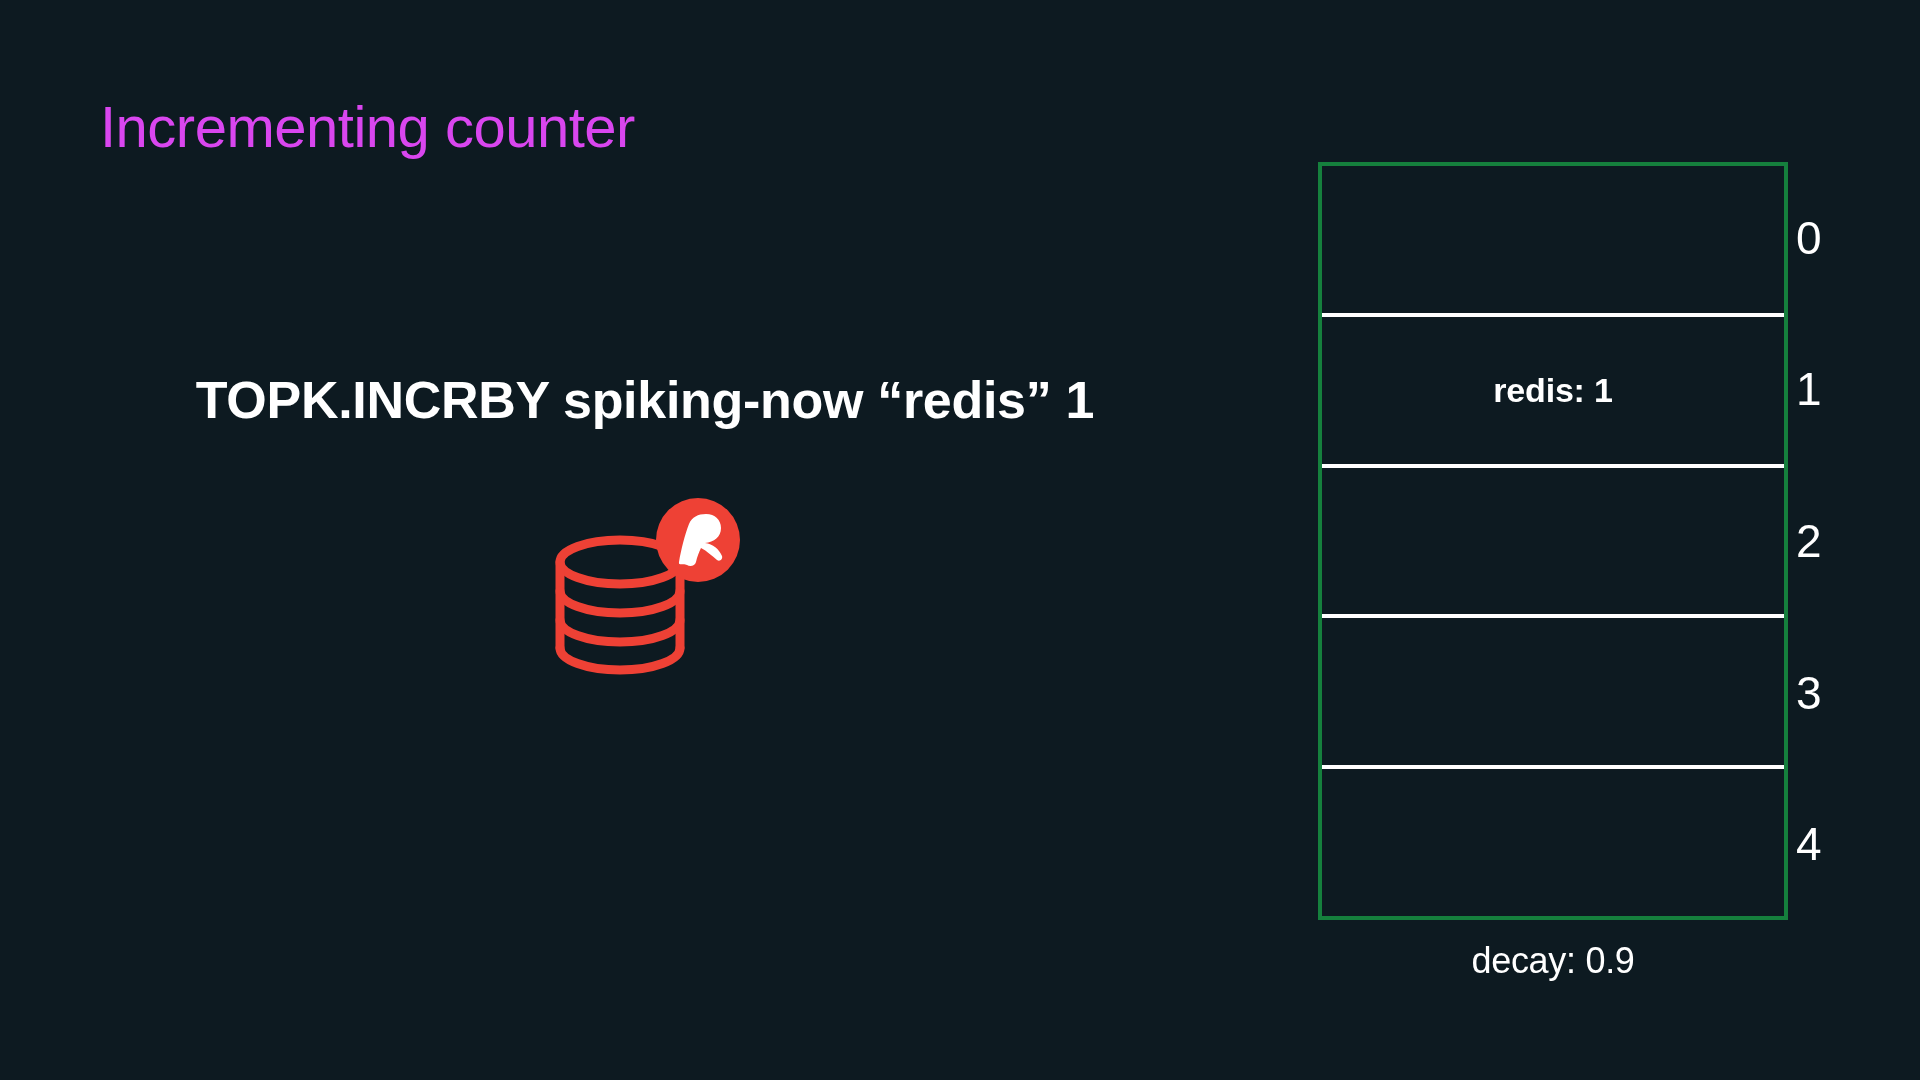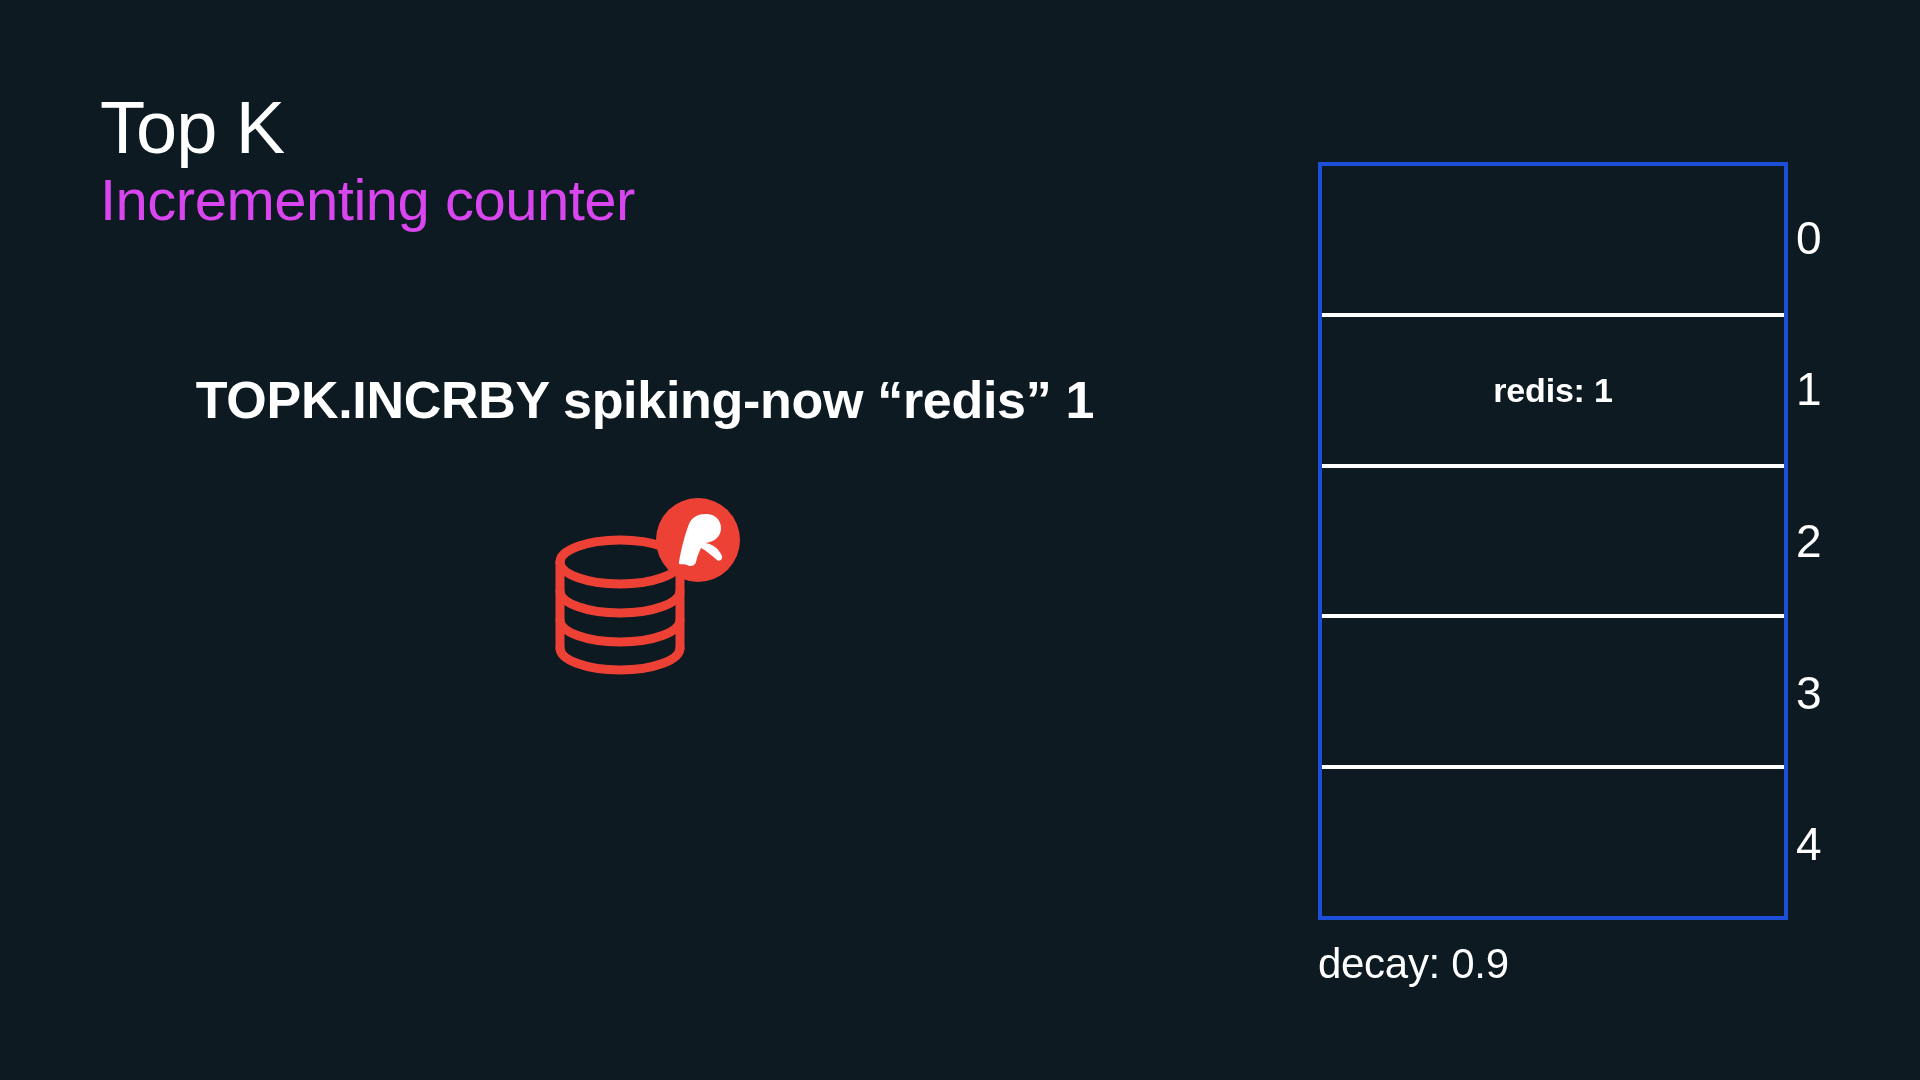--- a/index.html
+++ b/index.html
@@ -90,21 +90,21 @@
     top: 162px;
     width: 470px;
     height: 758px;
   }
   .sketch-table {
     position: absolute;
     left: 0;
     top: 0;
     width: 100%;
     height: 100%;
-    border: 4px solid #1d4ed8;
+    border: 4px solid #15803d;
     box-sizing: border-box;
     display: flex;
     flex-direction: column;
   }
   .cell {
     flex: 1 1 0;
     position: relative;
     border-bottom: 4px solid #ffffff;
     box-sizing: border-box;
     display: flex;
@@ -138,33 +138,33 @@
     font-weight: 400;
     color: #ffffff;
     letter-spacing: -0.5px;
   }
 
   .decay {
     position: absolute;
     left: 1318px;
     top: 940px;
     width: 470px;
-    font-size: 42px;
+    text-align: center;
+    font-size: 36px;
     font-weight: 400;
     letter-spacing: -0.3px;
     color: #ffffff;
   }
 </style>
 </head>
 <body>
 
 <div class="slide">
 
   <div class="heading">
-    <h1 class="title">Top K</h1>
     <h2 class="subtitle">Incrementing counter</h2>
   </div>
 
   <div class="command">TOPK.INCRBY spiking-now “redis” 1</div>
 
   <div class="db-icon-wrap">
     <div class="db-icon">
       <svg width="220" height="210" viewBox="0 0 220 210" xmlns="http://www.w3.org/2000/svg">
 
         <g fill="none" stroke="#ee4135" stroke-width="9" stroke-linecap="round">

